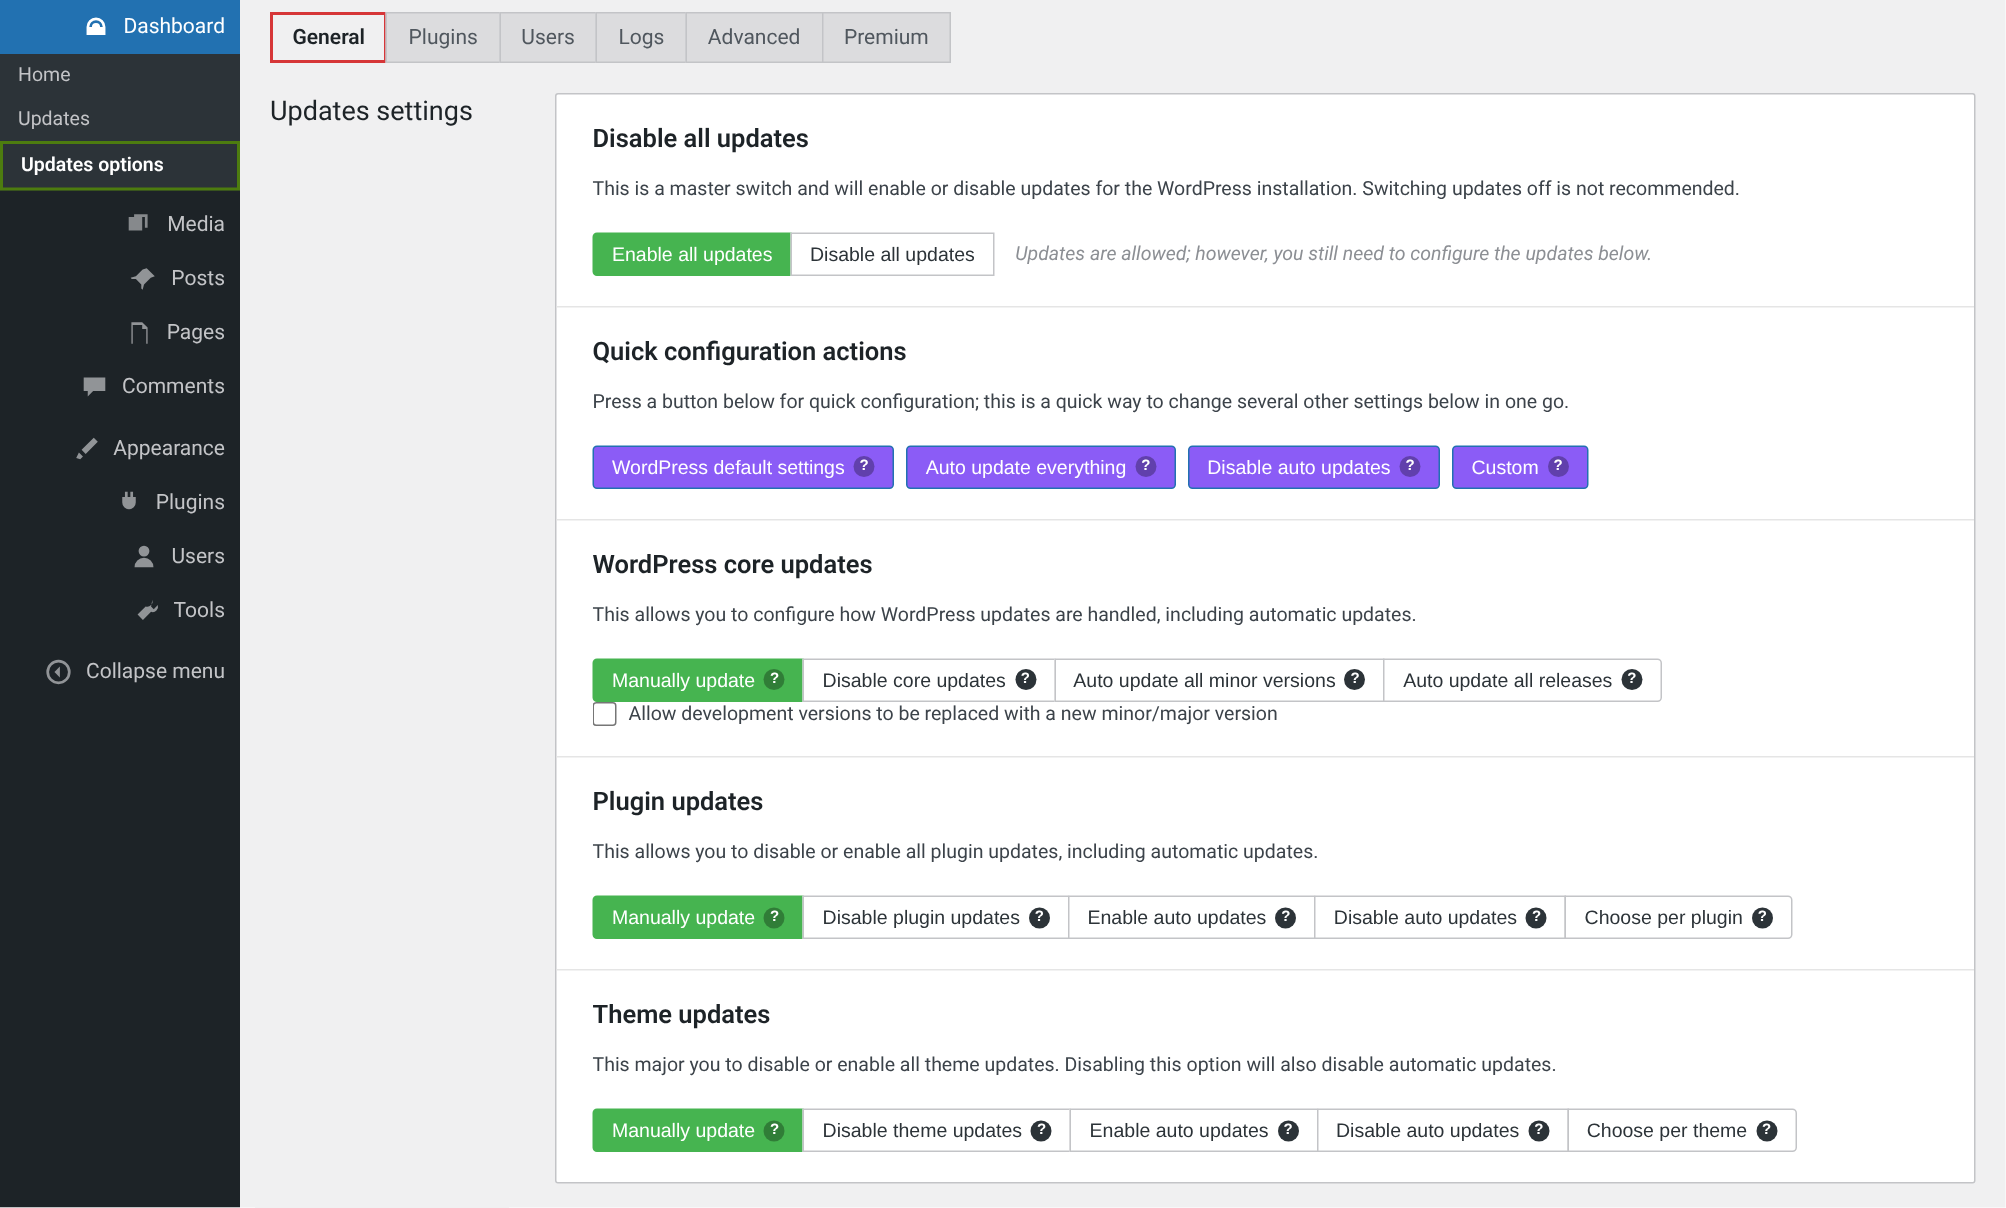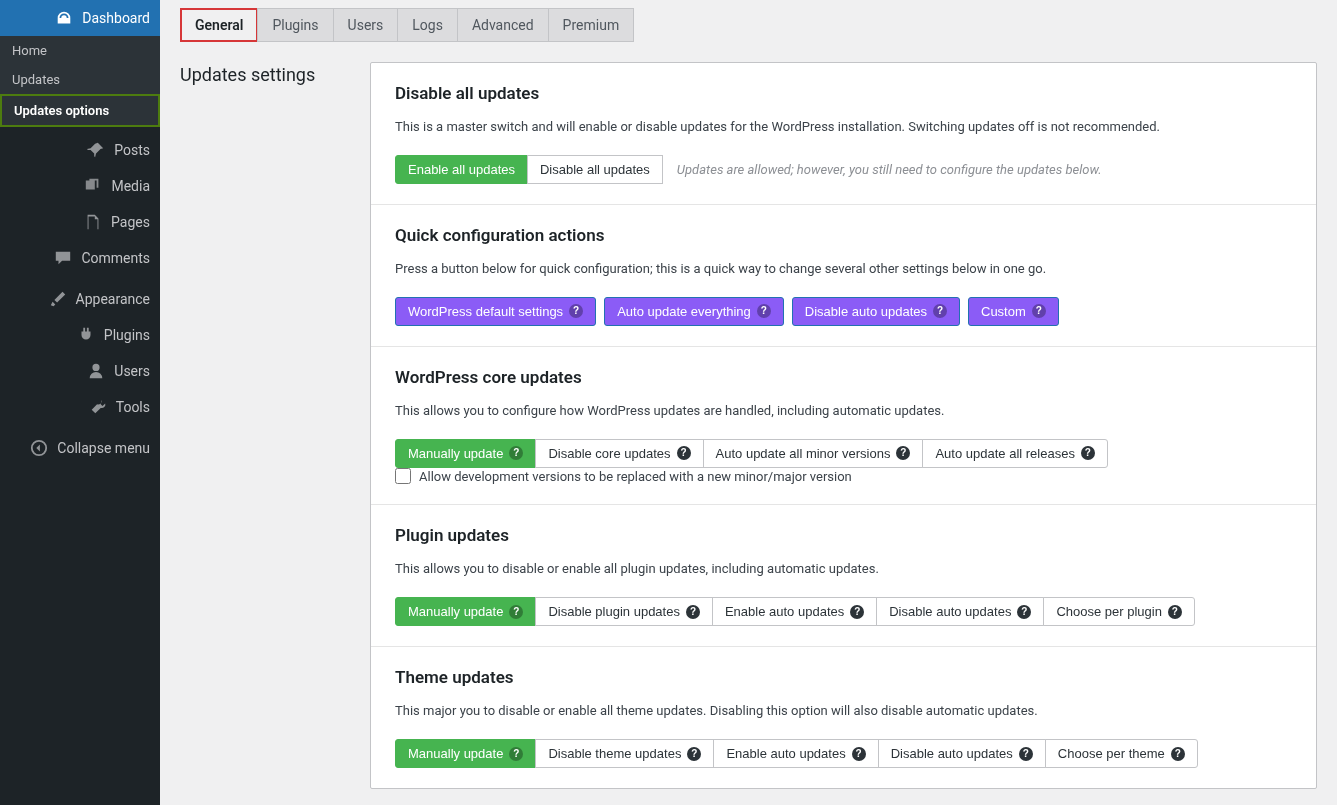--- a/index.html
+++ b/index.html
@@ -60,32 +60,32 @@
   </div>
   <div class="sb-sub">
     <div class="sb-subitem">Home</div>
     <div class="sb-subitem">Updates</div>
     <div class="sb-subitem active highlighted">Updates options</div>
   </div>
   <div class="sb-sep"></div>
   <div class="sb-item">
     <span class="sb-icon">
         <svg viewBox="0 0 20 20" width="18" height="18">
+          <path d="M2 4h10v10H2z M6 2h10v10h-2V4H6z" opacity="0.9"></path>
+        </svg>
+      </span>
+    <span>Media</span>
+  </div>
+  <div class="sb-item">
+    <span class="sb-icon">
+        <svg viewBox="0 0 20 20" width="18" height="18">
           <path d="M12 2l6 6-3 1-5 5-1 4-1-1 0-3-4-4-3 0-1-1 4-1 5-5z"></path>
         </svg>
       </span>
     <span>Posts</span>
-  </div>
-  <div class="sb-item">
-    <span class="sb-icon">
-        <svg viewBox="0 0 20 20" width="18" height="18">
-          <path d="M2 4h10v10H2z M6 2h10v10h-2V4H6z" opacity="0.9"></path>
-        </svg>
-      </span>
-    <span>Media</span>
   </div>
   <div class="sb-item">
     <span class="sb-icon">
         <svg viewBox="0 0 20 20" width="18" height="18">
           <path d="M4 2h8l4 4v12H4z M5 4v14h10V7h-3V4z"></path>
         </svg>
       </span>
     <span>Pages</span>
   </div>
   <div class="sb-item">

